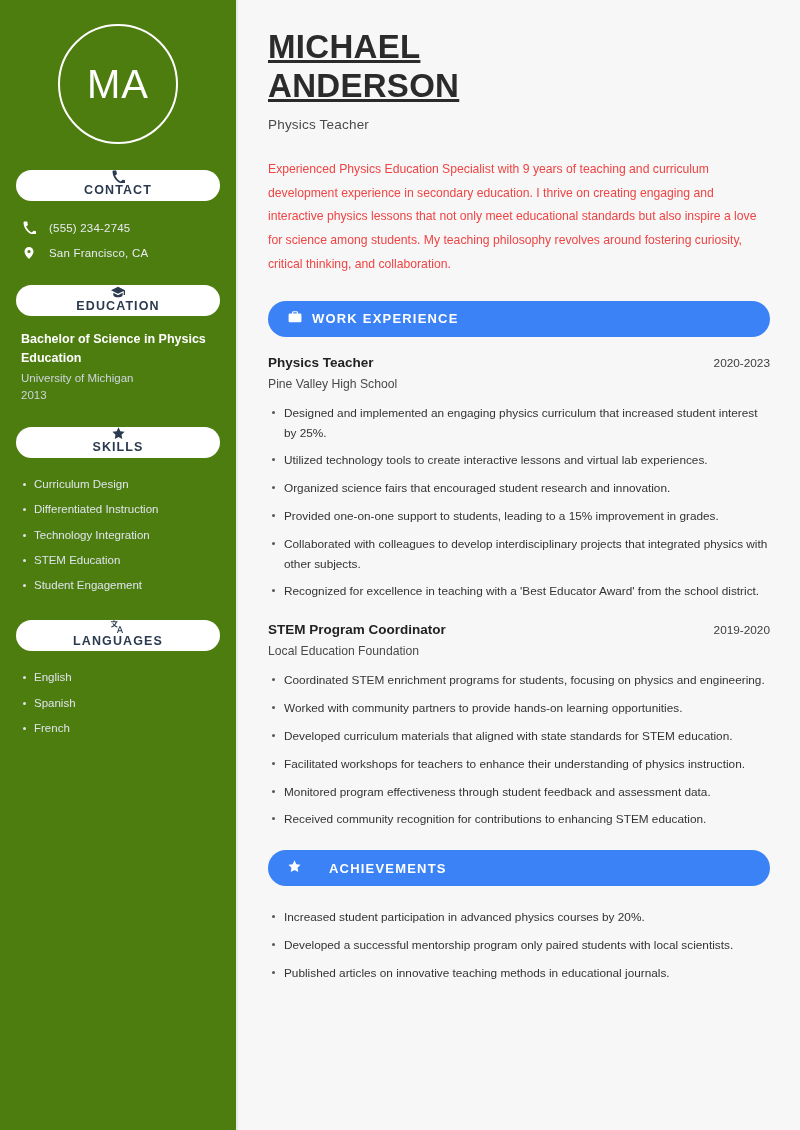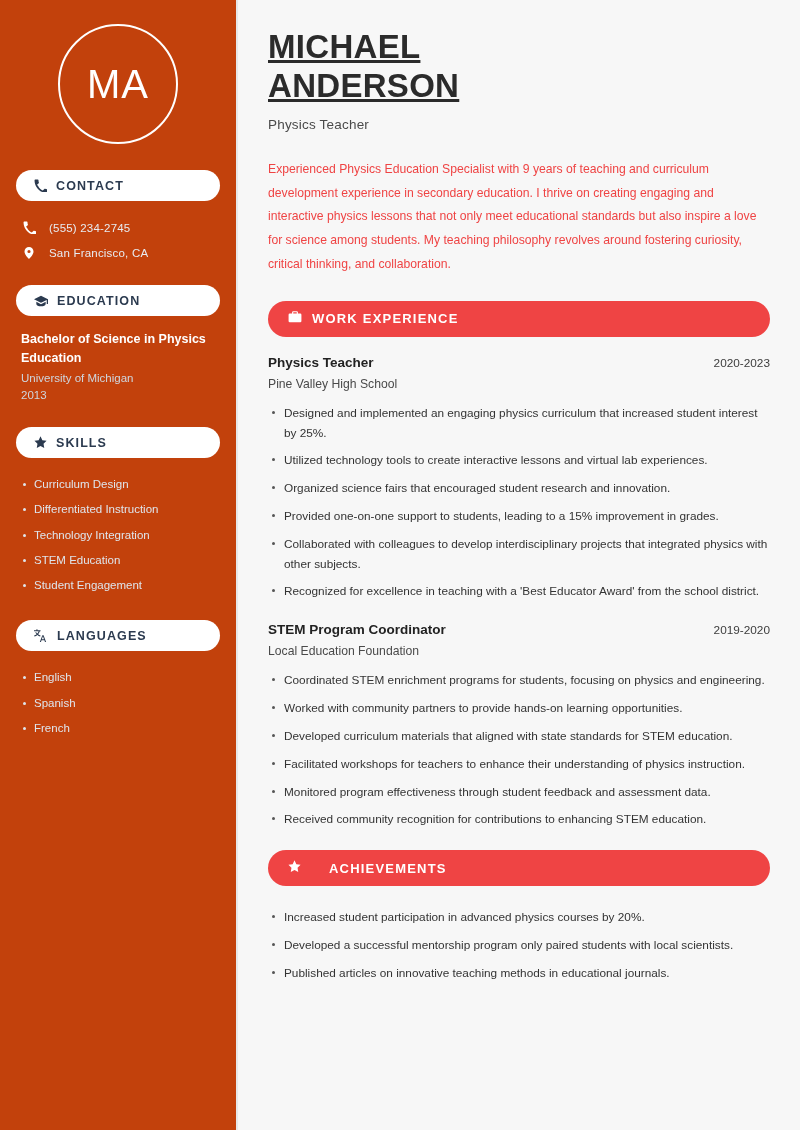--- a/index.html
+++ b/index.html
@@ -16,21 +16,21 @@
     height: 1130px;
     display: flex;
     background: #f7f7f7;
     overflow: hidden;
   }
 
   
   .sidebar {
     width: 238px;
     flex: 0 0 238px;
-    background: #c2410c;
+    background: #4d7c0f;
     padding: 0 16px;
     border-right: 2px solid #e6e8ea;
     position: relative;
   }
 
   .monogram-wrap {
     display: flex;
     justify-content: center;
     padding-top: 24px;
     padding-bottom: 26px;
@@ -51,22 +51,22 @@
   }
 
   .pill {
     background: #ffffff;
     color: #2b3a4f;
     border-radius: 999px;
     height: 31px;
     display: flex;
     align-items: center;
     padding: 0 18px;
-    gap: 9px;
     margin-bottom: 14px;
+    flex-direction: column;
   }
   .pill .pill-label {
     font-size: 12.5px;
     font-weight: bold;
     letter-spacing: 1.1px;
     text-transform: uppercase;
     white-space: nowrap;
   }
   .pill svg { display: block; }
 
@@ -154,21 +154,21 @@
 
   .summary {
     color: #ef4444;
     font-size: 12.2px;
     line-height: 1.95;
     margin-top: 26px;
     margin-bottom: 24px;
   }
 
   .section-bar {
-    background: #ef4444;
+    background: #3b82f6;
     color: #ffffff;
     border-radius: 999px;
     height: 36px;
     display: flex;
     align-items: center;
     gap: 10px;
     padding: 0 20px;
     margin-bottom: 18px;
   }
   .section-bar .bar-label {

